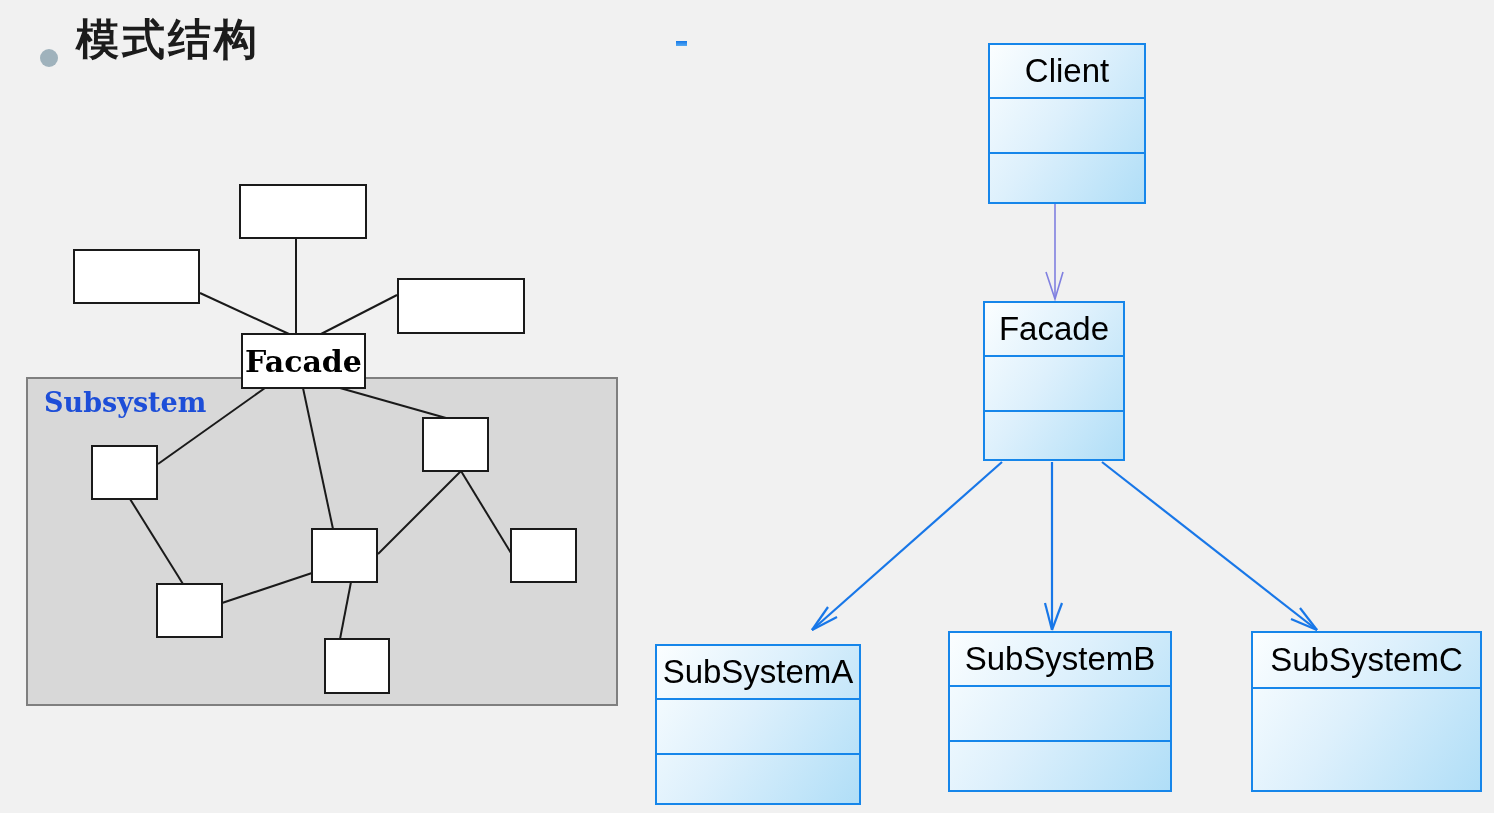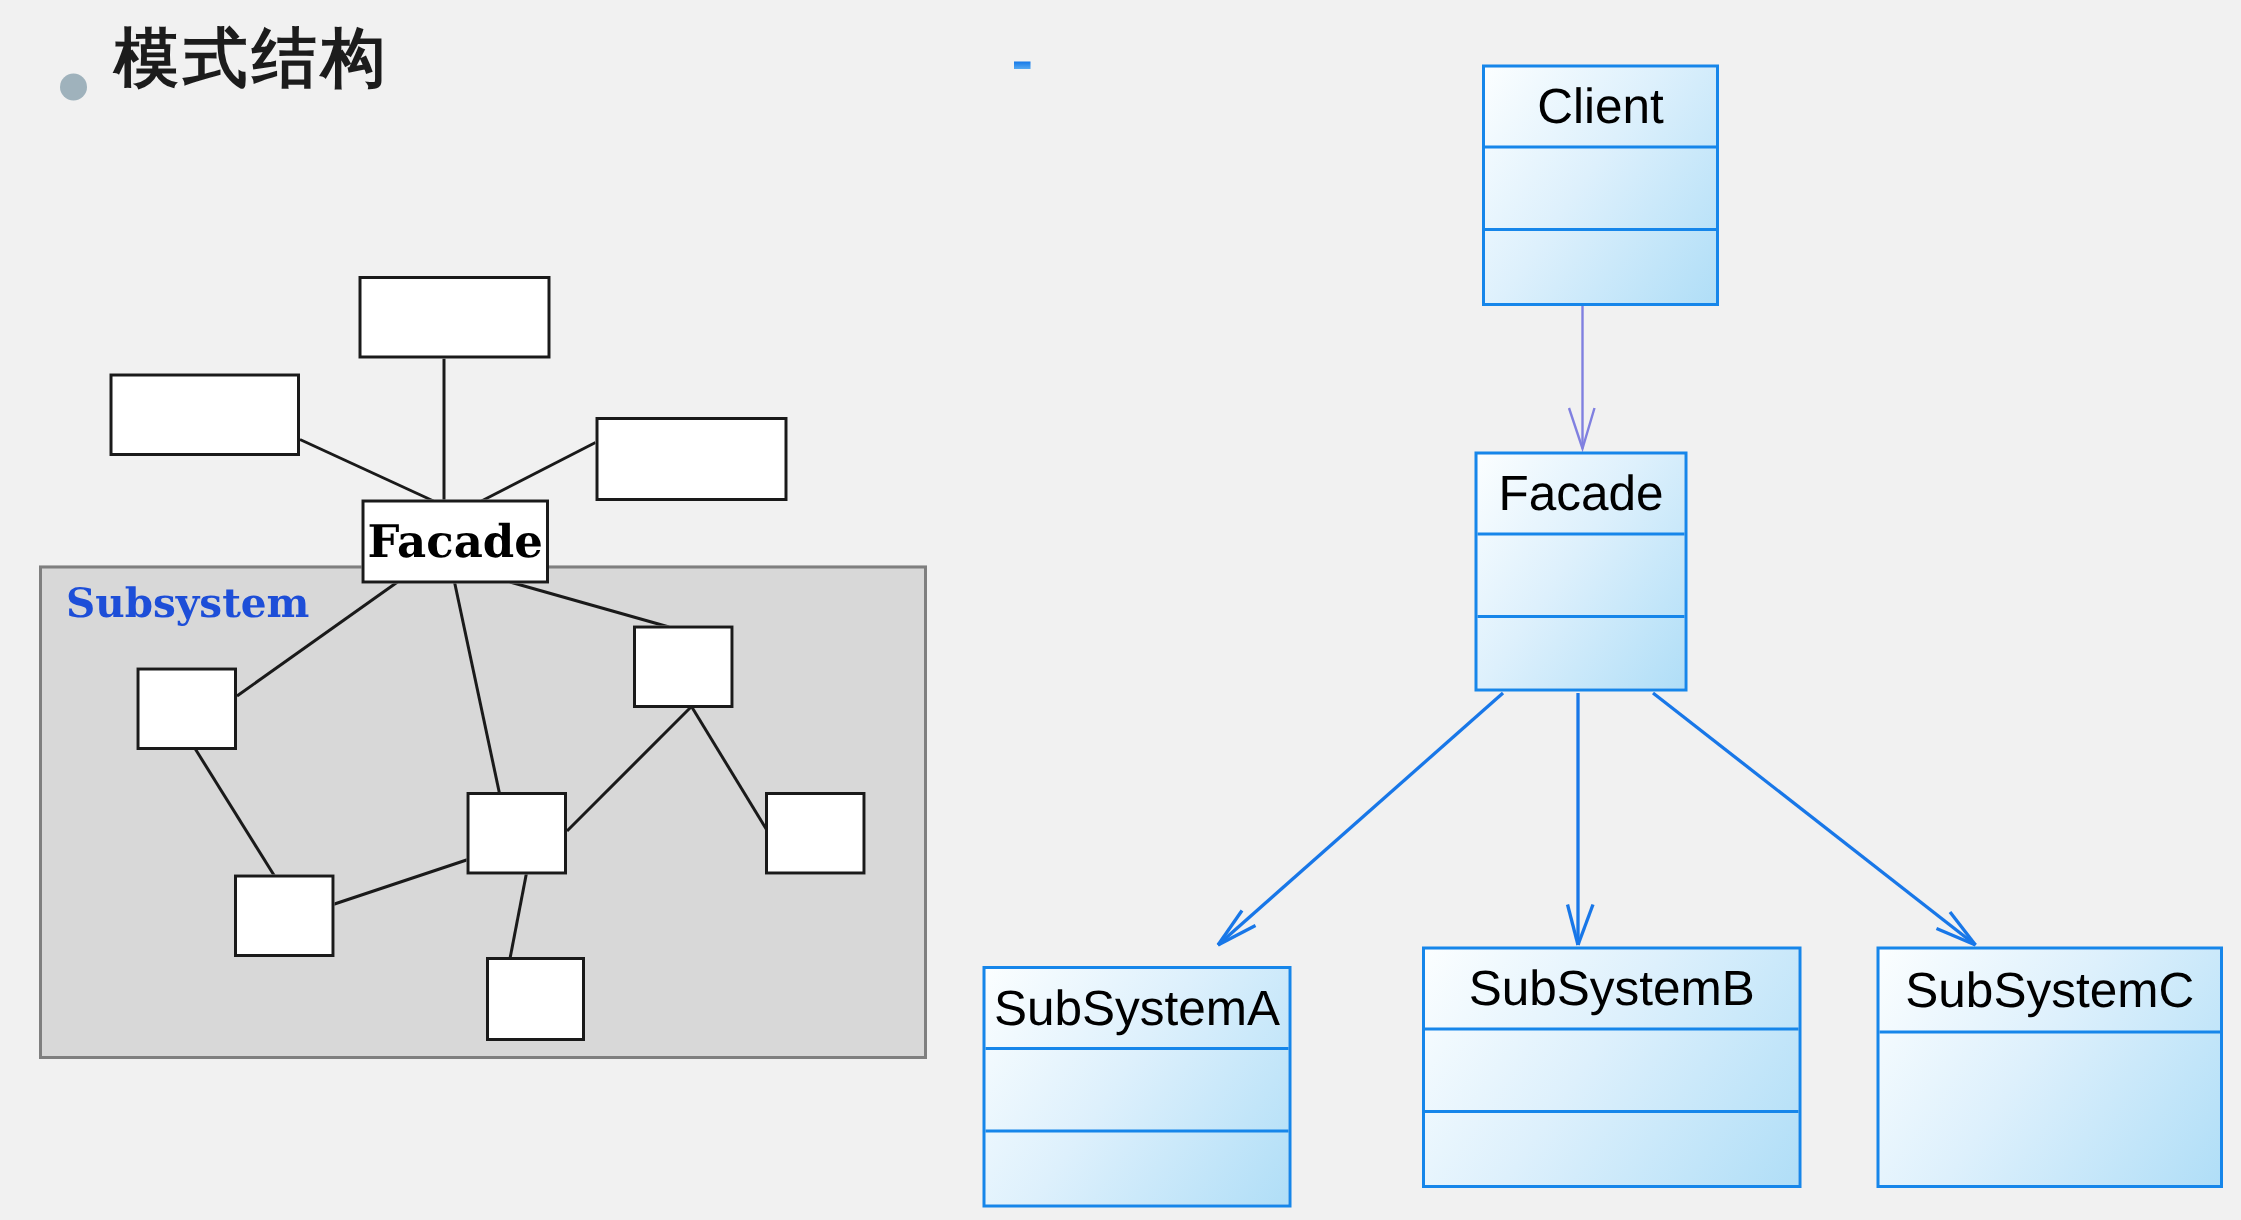--- a/index.html
+++ b/index.html
@@ -132,21 +132,21 @@
     <div class="c-mid"></div>
     <div class="c-bottom"></div>
   </div>
 
   <div class="uml" style="left:655px;top:631px;width:206px;height:161px;margin-top:13px;">
     <div class="c-title">SubSystemA</div>
     <div class="c-mid"></div>
     <div class="c-bottom"></div>
   </div>
 
-  <div class="uml" style="left:948px;top:631px;width:253px;height:161px;">
+  <div class="uml" style="left:948px;top:631px;width:224px;height:161px;">
     <div class="c-title">SubSystemB</div>
     <div class="c-mid"></div>
     <div class="c-bottom"></div>
   </div>
 
   <div class="uml tall-title" style="left:1251px;top:631px;width:231px;height:161px;">
     <div class="c-title">SubSystemC</div>
     <div class="c-bottom"></div>
   </div>
 

